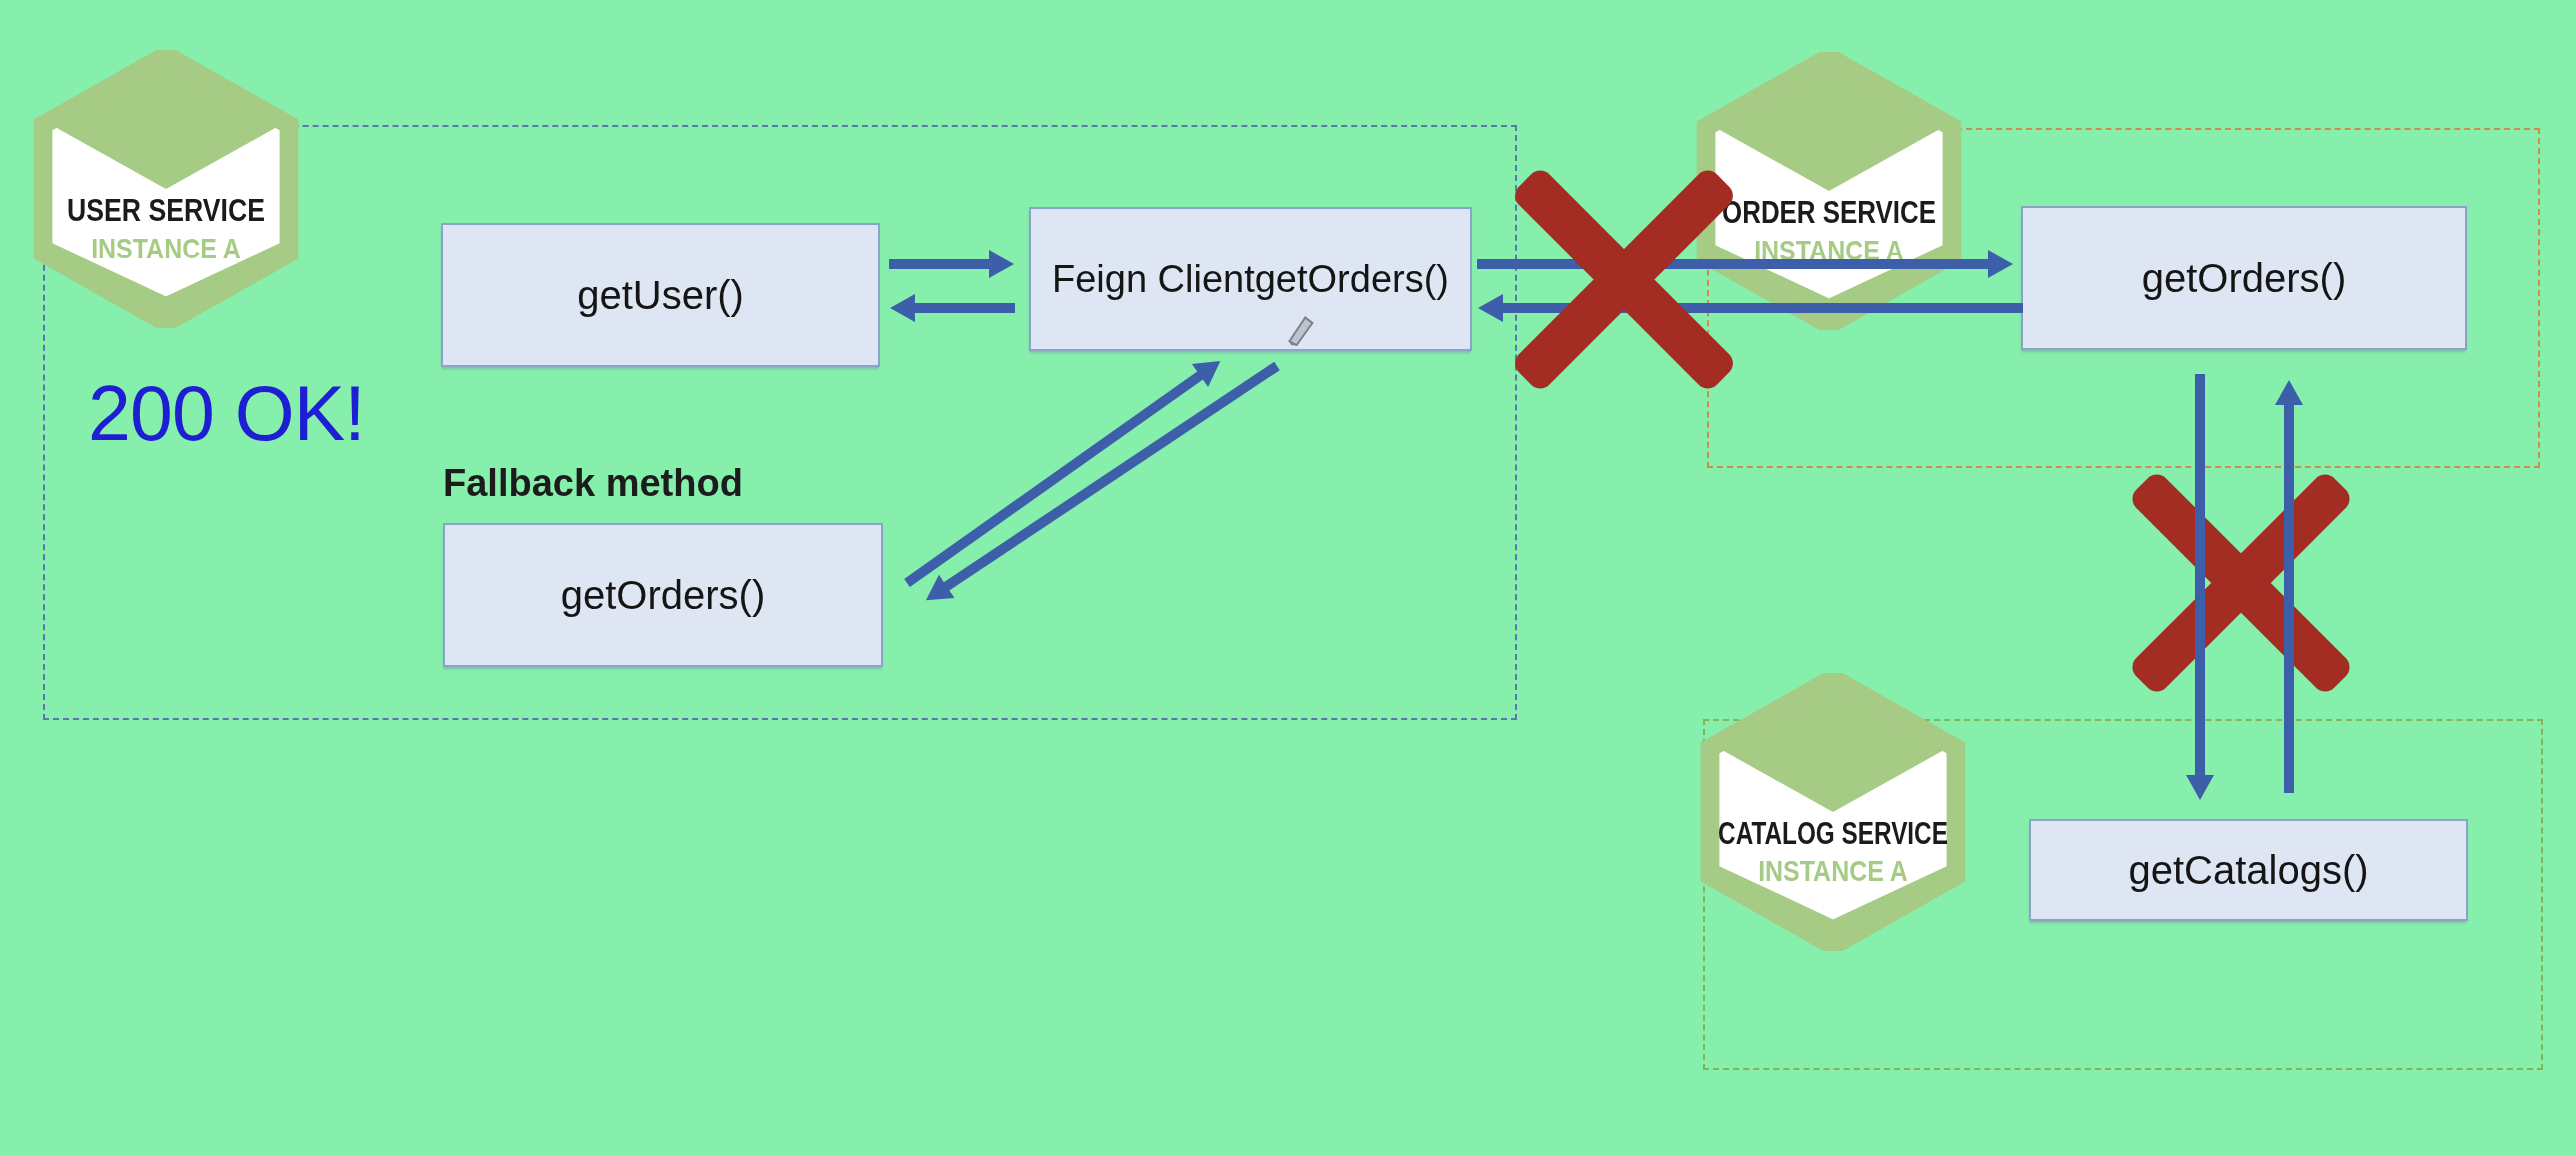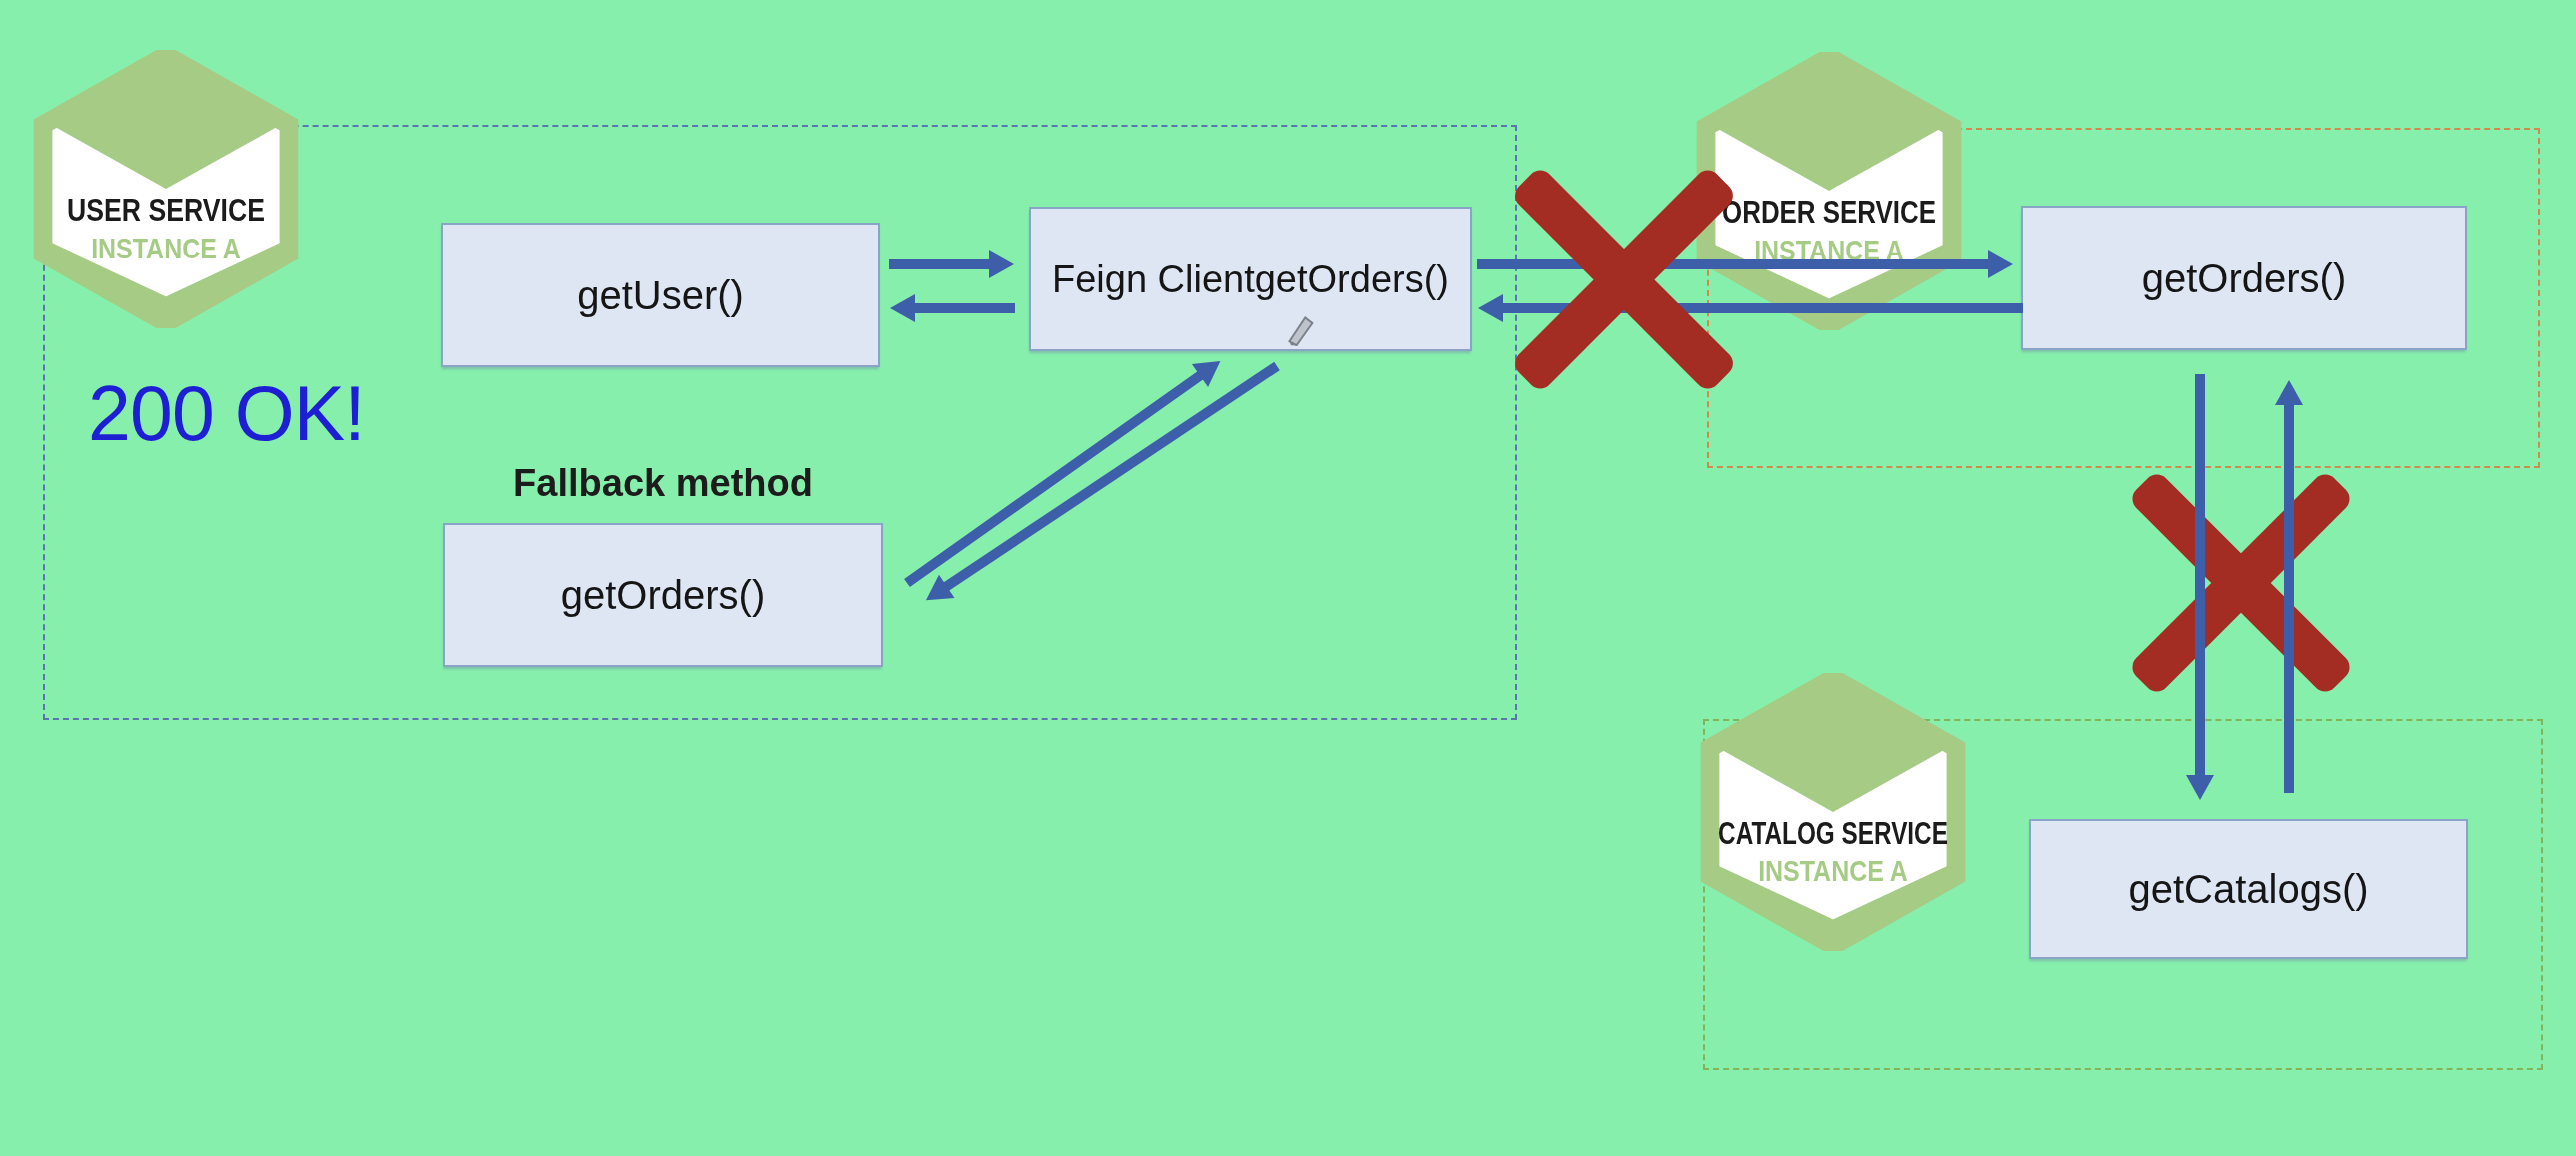--- a/index.html
+++ b/index.html
@@ -25,30 +25,30 @@
     background:#dee6f3;border:2.4px solid #8aa4c8;
     box-shadow:0 3.2px 2.4px -0.8px rgba(110,130,160,0.45);
     display:flex;align-items:center;justify-content:center;
     font-size:40px;font-weight:500;color:#151515;text-align:center;
     box-sizing:border-box;
   }
   .node.getuser{left:441px;top:208px;width:439px;height:144px;margin-top:15px;}
   .node.feign{left:1029px;top:207px;width:443px;height:144px;flex-direction:row;font-size:38px;line-height:48px;}
   .node.fallback{left:443px;top:523px;width:440px;height:144px;}
   .node.orders-r{left:2021px;top:206px;width:446px;height:144px;}
-  .node.catalogs{left:2029px;top:819px;width:439px;height:140px;}
+  .node.catalogs{left:2029px;top:819px;width:439px;height:102px;}
 
   
   .status-text{
     position:absolute;z-index:3;left:88px;top:369px;width:336px;
     font-size:77px;font-weight:500;color:#1e1ed2;letter-spacing:-0.8px;
   }
   .fallback-label{
     position:absolute;z-index:3;left:443px;top:462px;width:440px;
-    font-size:38px;font-weight:600;color:#1c1c1c;text-align:center;
+    font-size:38px;font-weight:600;color:#1c1c1c;text-align:left;
   }
 
   
   .arrow{position:absolute;z-index:5;height:0;transform-origin:0 0;}
   .arrow .shaft{position:absolute;top:-5.2px;left:0;height:10.4px;background:#3d5ea9;}
   .arrow .head{
     position:absolute;top:-14.4px;width:0;height:0;
     border-top:14.4px solid transparent;border-bottom:14.4px solid transparent;
     border-left:25.6px solid #3d5ea9;
   }

